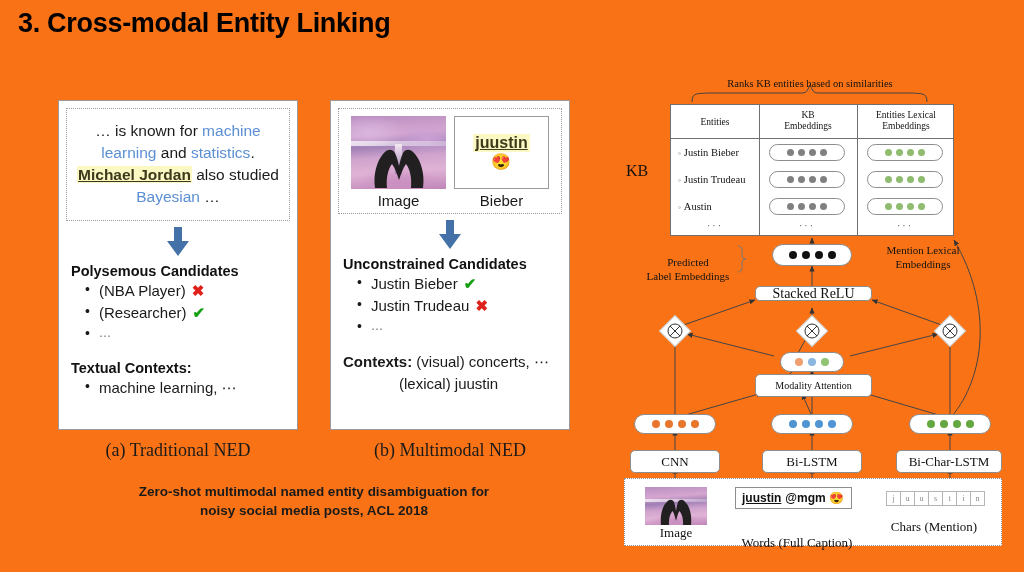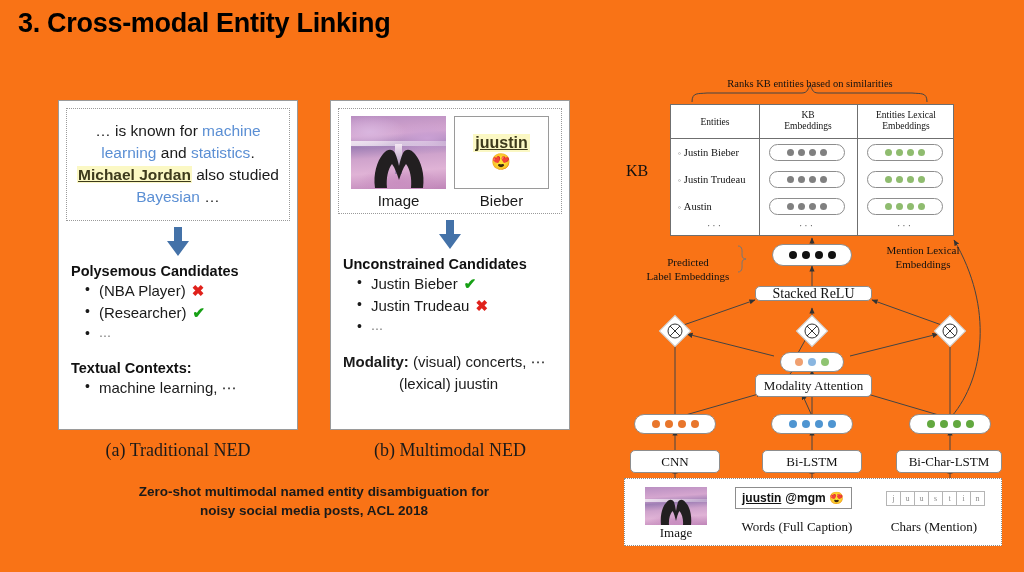--- a/index.html
+++ b/index.html
@@ -248,21 +248,21 @@
 
     <div class="sec">
       <div class="sec-head">Unconstrained Candidates</div>
       <ul class="bullets">
         <li><span>Justin Bieber</span><span class="mark yes">✔</span></li>
         <li><span>Justin Trudeau</span><span class="mark no">✖</span></li>
         <li><span class="ell">⋯</span></li>
       </ul>
       <div class="spacer"></div>
       <div class="ctx-line">
-        <b>Modality:</b>
+        <b>Contexts:</b>
         <span>(visual) concerts, ⋯</span>
       </div>
       <div class="ctx-line ctx-indent">
         <span>(lexical) juustin</span>
       </div>
     </div>
   </div>
 
   <div class="subcap" id="subcap-a">(a)  Traditional NED</div>
   <div class="subcap" id="subcap-b">(b)  Multimodal NED</div>
@@ -423,21 +423,21 @@
     </div>
 
     <div class="rbox" style="left:143px; top:208px; width:117px; height:15px; font-size:14px;">Stacked ReLU</div>
 
     <div class="pill" style="left:168px; top:274px; width:64px; height:20px;">
       <span class="dot" style="background:#f0a070"></span>
         <span class="dot" style="background:#8ab6e0"></span>
         <span class="dot" style="background:#8fc472"></span>
     </div>
 
-    <div class="rbox" style="left:143px; top:296px; width:117px; height:23px; font-size:13px;">Modality Attention</div>
+    <div class="rbox" style="left:143px; top:296px; width:117px; height:23px; font-size:10px;">Modality Attention</div>
 
     <div class="pill" style="left:22px; top:336px; width:82px; height:20px;">
       <span class="dot" style="background:#e8762c"></span>
         <span class="dot" style="background:#e8762c"></span>
         <span class="dot" style="background:#e8762c"></span>
         <span class="dot" style="background:#e8762c"></span>
     </div>
     <div class="pill" style="left:159px; top:336px; width:82px; height:20px;">
       <span class="dot" style="background:#4f95d1"></span>
         <span class="dot" style="background:#4f95d1"></span>
@@ -461,21 +461,21 @@
           <path d="M16 38 C15 29 17 20 21 16 C24 12 27 12 29 15 C30 18 30.5 21 31 24 C31.5 21 32 18 33 15 C35 12 38 12 41 16 C45 20 47 29 46 38 L38 38 C38.5 32 37 27 34.5 24 C33 26 32 30 31 34 C30 30 29 26 27.5 24 C25 27 23.5 32 24 38 Z" fill="#221f20"></path>
         </svg>
       </div>
       <div class="in-label" style="left:10px; top:46px; width:82px;">Image</div>
 
       <div class="wordbox" style="left:110px; top:8px; height:22px;">
         <span class="u">juustin</span>
         <span>@mgm</span>
         <span>😍</span>
       </div>
-      <div class="in-label" style="left:92px; top:40px; width:160px;font-family:Liberation Serif, serif;">Words (Full Caption)</div>
+      <div class="in-label" style="left:92px; top:56px; width:160px;font-family:Liberation Serif, serif;">Words (Full Caption)</div>
 
       <div class="charstrip" style="left:262px; top:12px;">
         <div class="charcell">j</div>
         <div class="charcell">u</div>
         <div class="charcell">u</div>
         <div class="charcell">s</div>
         <div class="charcell">t</div>
         <div class="charcell">i</div>
         <div class="charcell">n</div>
       </div>

